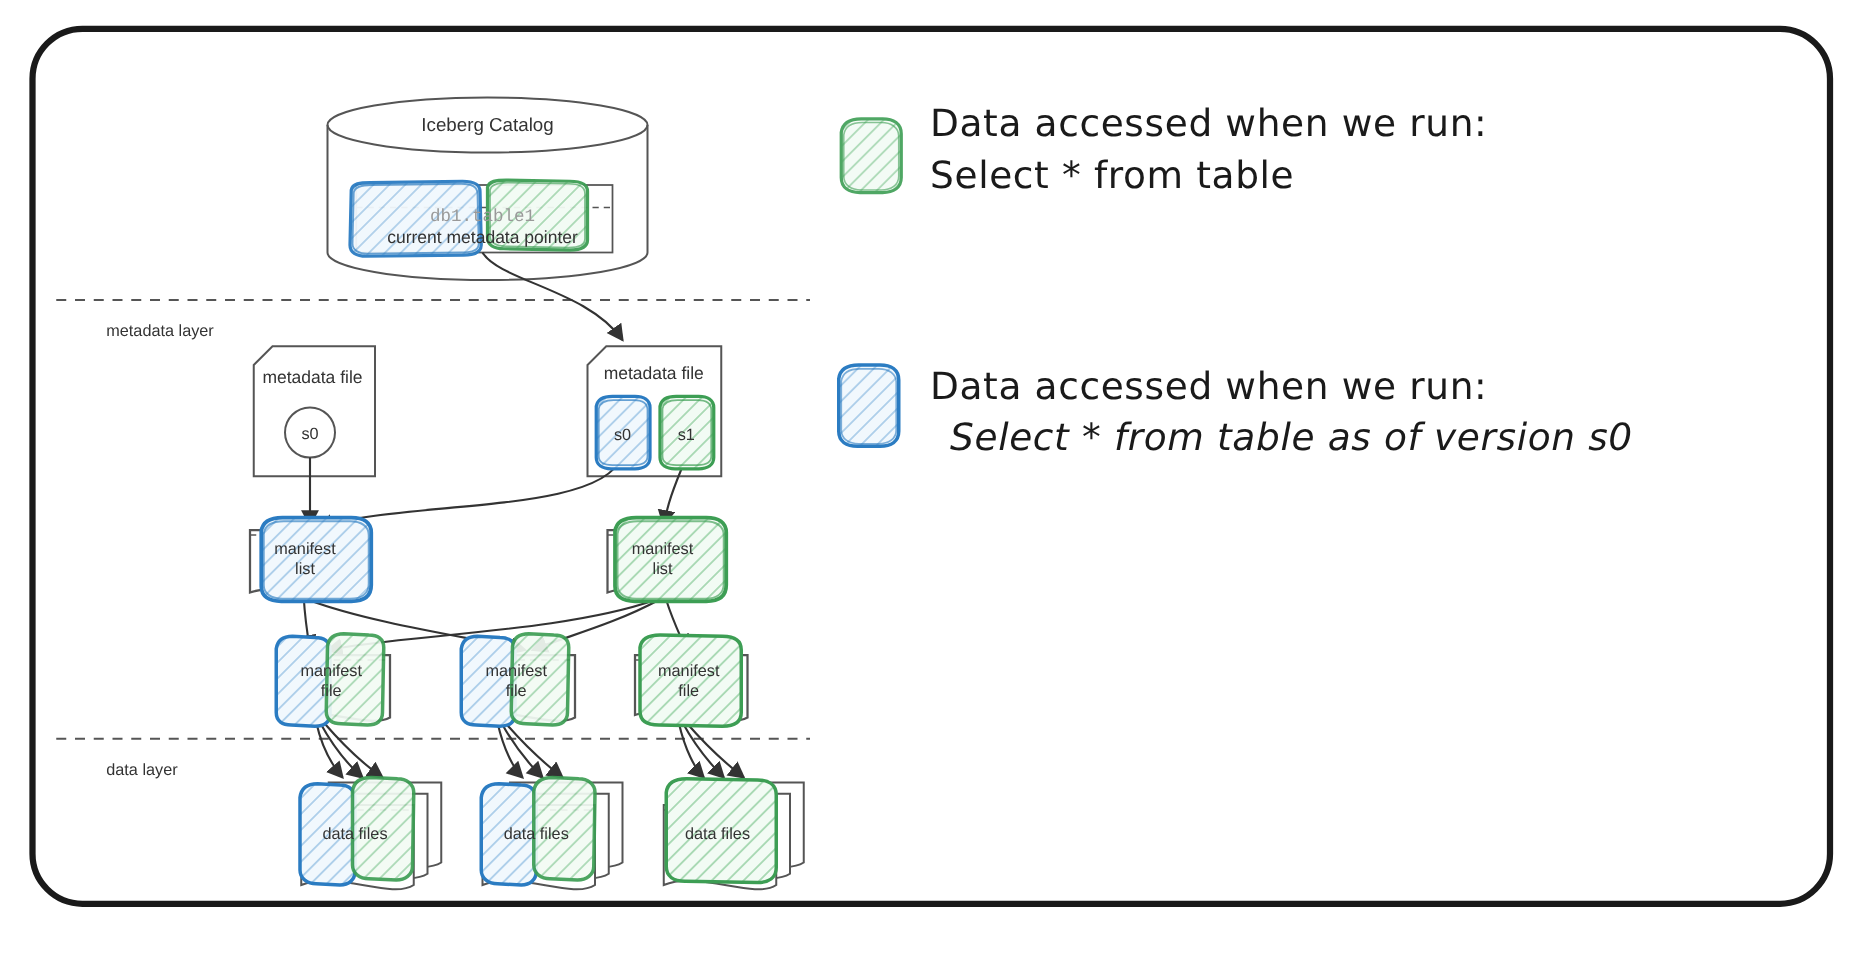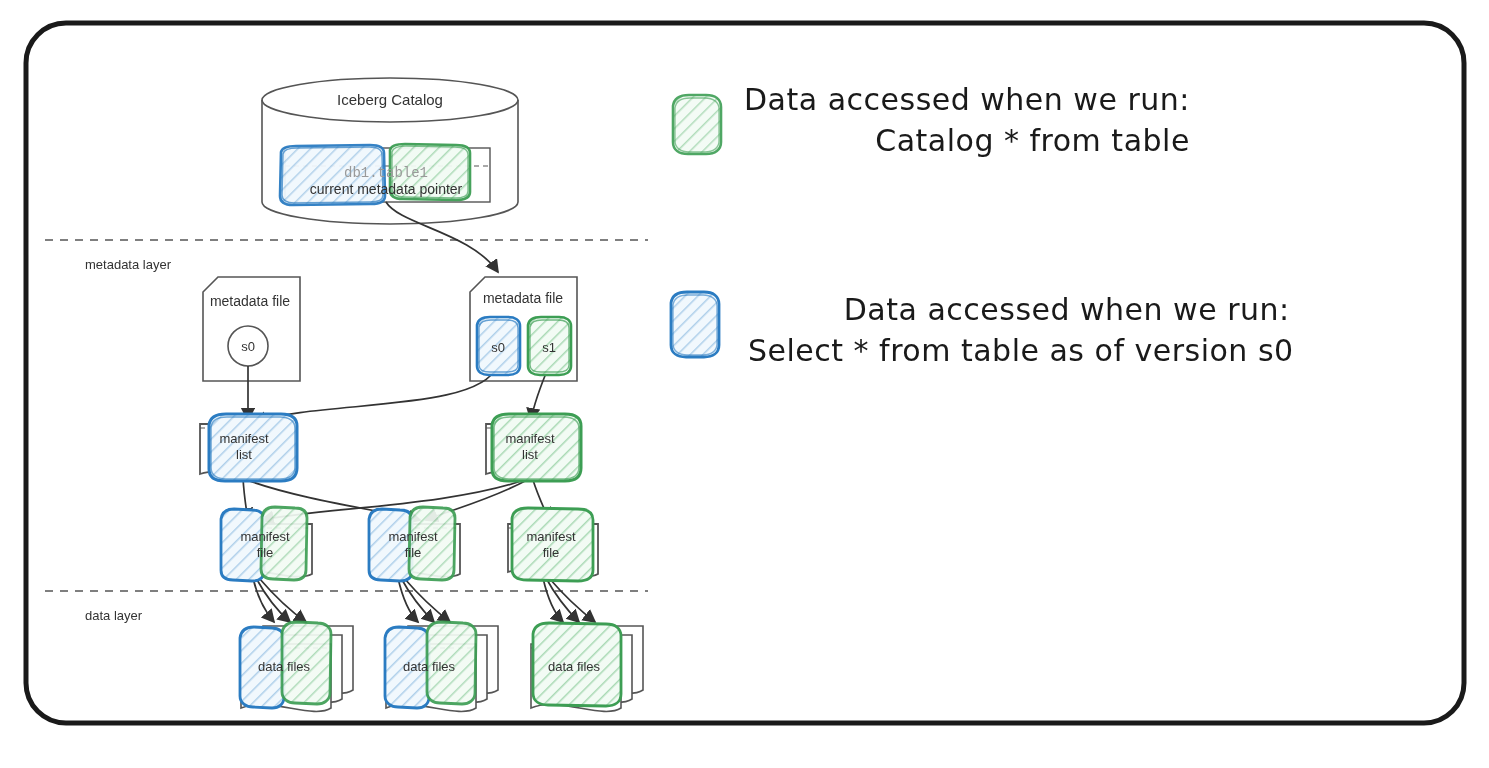--- a/index.html
+++ b/index.html
@@ -24,21 +24,21 @@
   .legend-text {
     position: absolute;
     font-family: "DejaVu Sans", sans-serif;
     font-size: 30px;
     color: #1a1a1a;
     white-space: nowrap;
     letter-spacing: 0.5px;
     line-height: 1.35;
   }
   .legend-block { position: absolute; }
-  .legend-line { display: block; text-align: right; }
+  .legend-line { display: block; }
 </style>
 </head>
 <body>
 
 <div id="stage">
 
 <svg width="1489" height="768" viewBox="0 0 1489 768">
   <defs>
     <pattern id="hatchGreen" width="9" height="9" patternTransform="rotate(45)" patternUnits="userSpaceOnUse">
       <rect width="9" height="9" fill="#f2fbf4"></rect>
@@ -286,21 +286,21 @@
   <g>
     <path d="M671,303 C672,295 678,292 687,292 L704,292 C713,292 719,296 719,304
              L719,345 C719,353 713,357 704,357 L686,357 C677,357 671,353 671,345 Z" fill="url(#hatchBlue)" stroke="#2b7cc2" stroke-width="2.8"></path>
     <path d="M673,305 C674,298 680,295 688,295 L703,295 C711,295 717,299 717,306
              L717,344 C717,351 711,355 703,355 L687,355 C679,355 673,351 673,344 Z" fill="none" stroke="#2b7cc2" stroke-width="1.4" opacity="0.6"></path>
   </g>
 </svg>
 
 <div class="legend-block" style="left:744px; top:80px;">
   <span class="legend-text legend-line" style="position:relative; left:0; top:0;">Data accessed when we run:</span>
-  <span class="legend-text legend-line" style="position:relative; left:0; top:0;">Catalog * from table</span>
+  <span class="legend-text legend-line" style="position:relative; left:0; top:0;">Select * from table</span>
 </div>
 
 <div class="legend-block" style="left:744px; top:290px;">
   <span class="legend-text legend-line" style="position:relative; left:0; top:0;">Data accessed when we run:</span>
-  <span class="legend-text legend-line" style="position:relative; left:4px; top:0;">Select * from table as of version s0</span>
+  <span class="legend-text legend-line" style="position:relative; left:16px; top:0;font-style:italic;">Select * from table as of version s0</span>
 </div>
 
 </div>
 
 </body></html>

